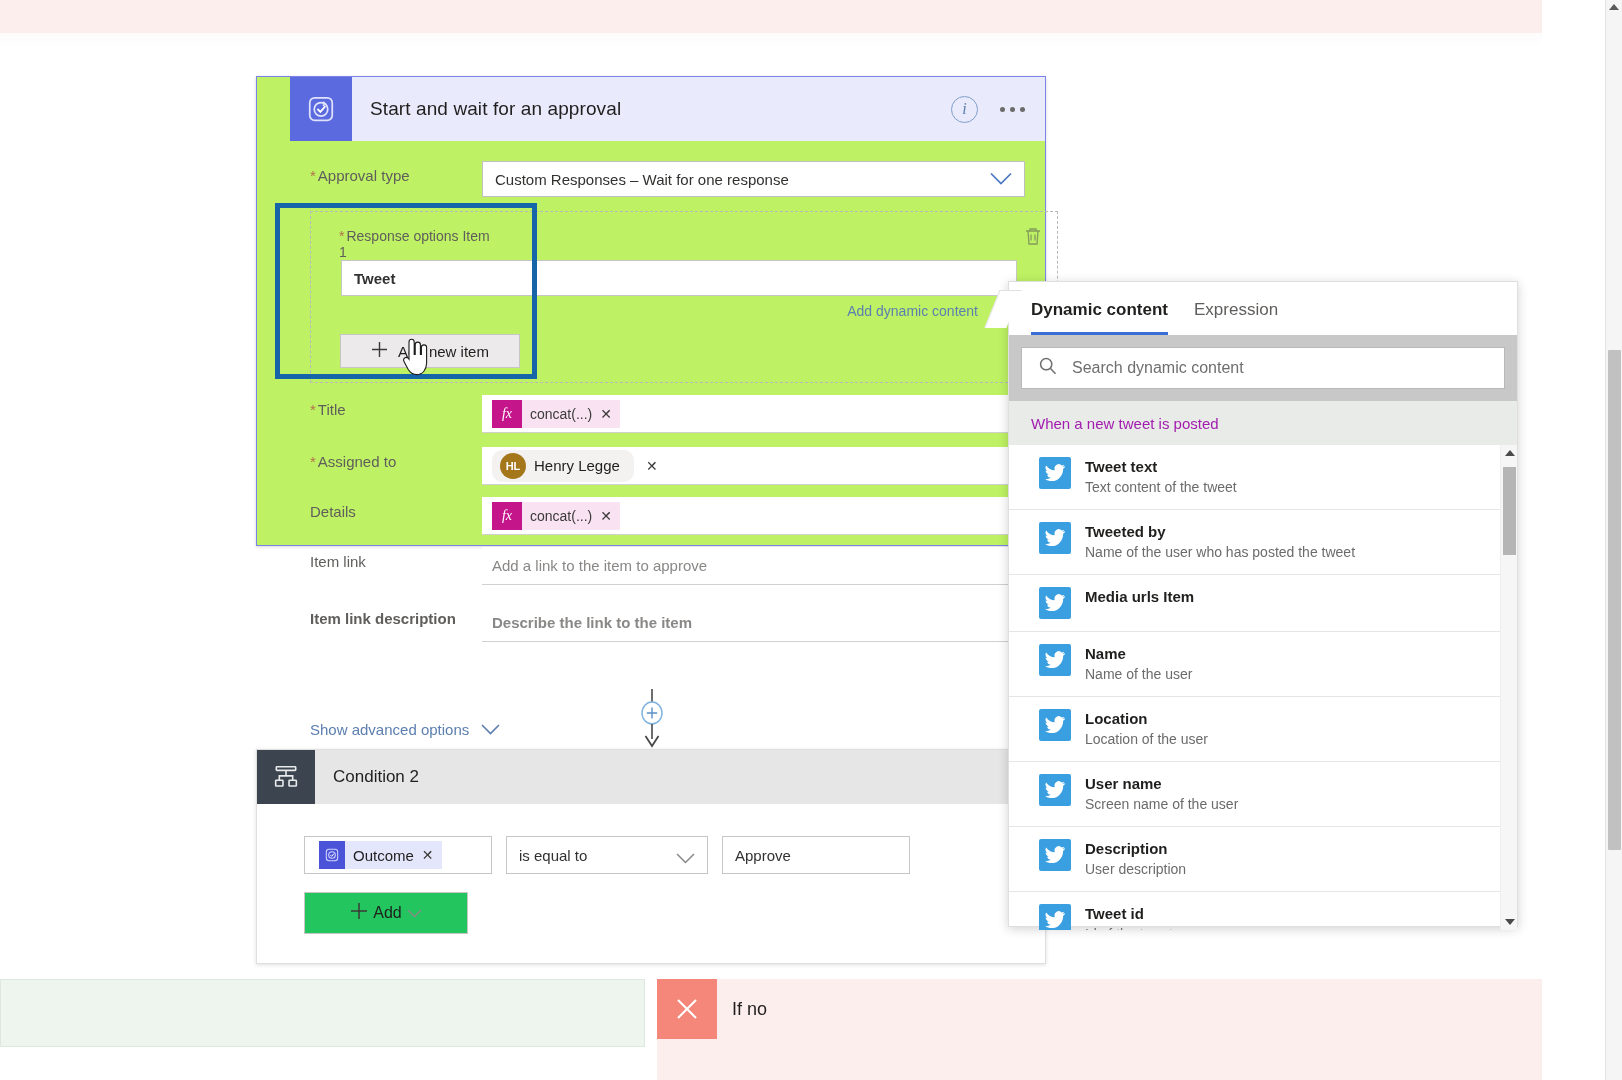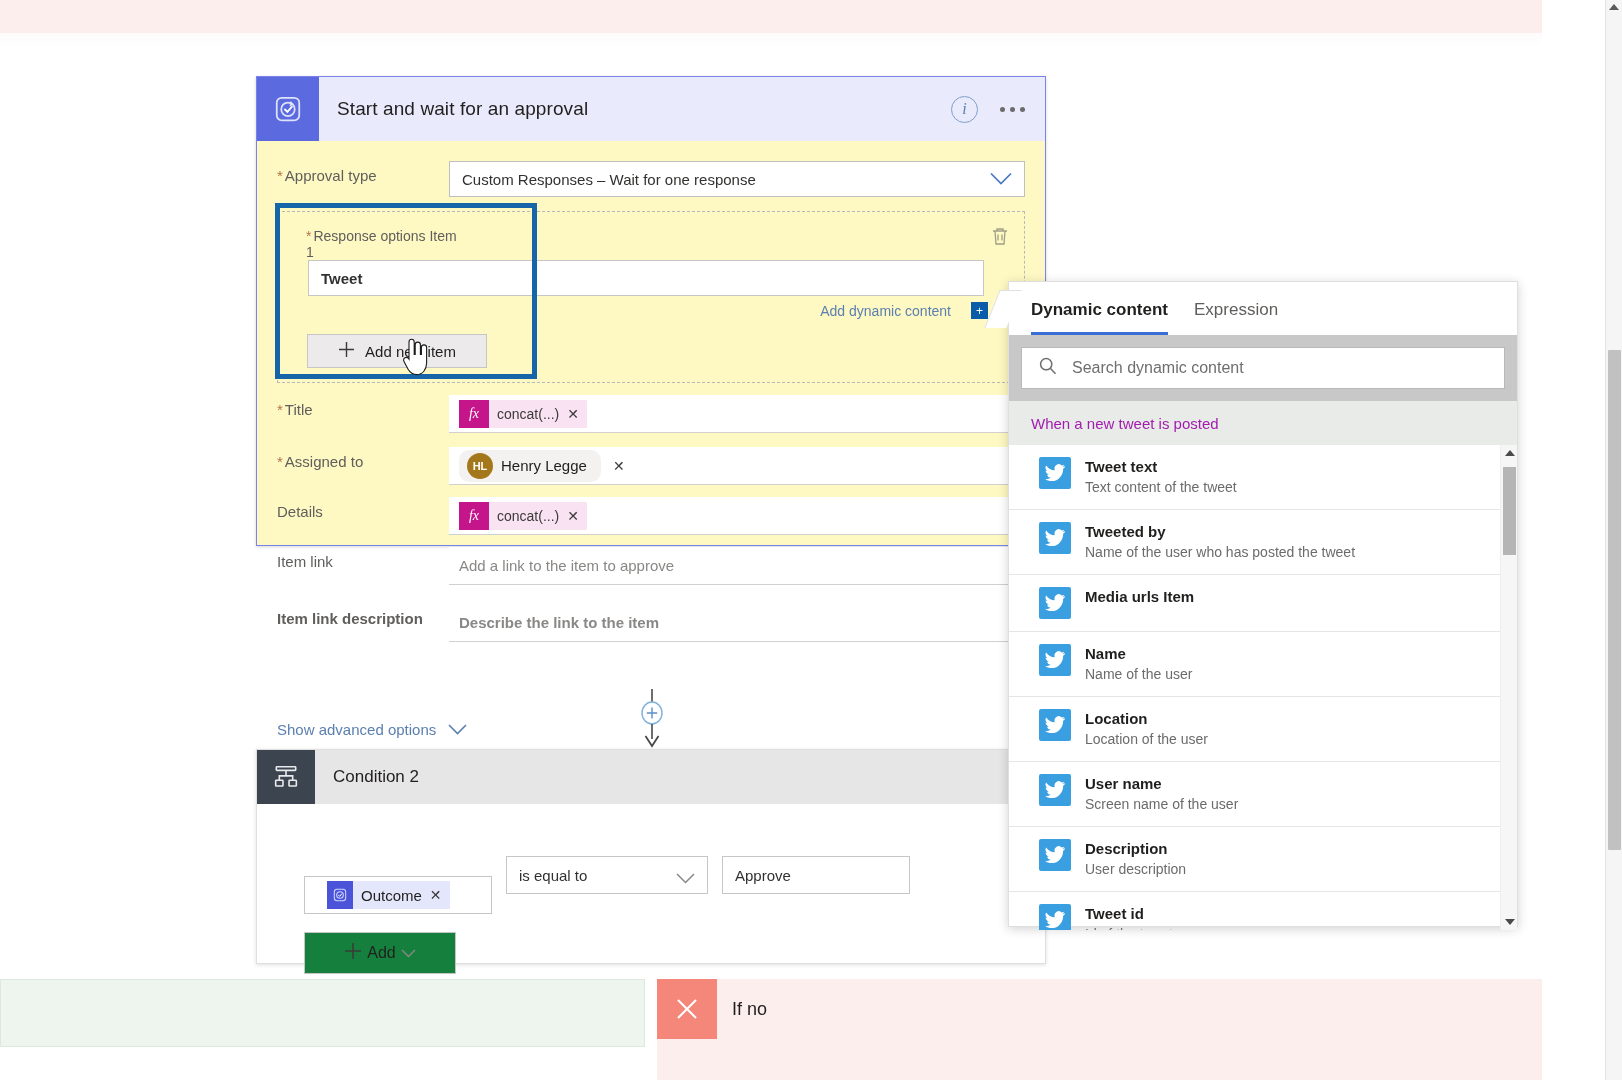--- a/index.html
+++ b/index.html
@@ -34,23 +34,24 @@
     border-bottom:6px solid #5a5a5a;
   }
   .browser-scroll .thumb {
     position:absolute; left:2px; top:350px; width:13px; height:500px;
     background:#c1c1c1; border-radius:1px;
   }
 
   
   .card-approval {
     position:absolute; left:256px; top:76px; width:790px; height:470px;
-    background:#fef9c3;
+    background:#bef264;
     border:1px solid #7b83eb;
     box-shadow:0 1px 3px rgba(0,0,0,.16);
+    padding-left:33px;
   }
   .card-header {
     position:relative; height:64px; background:#e9eafc;
     display:flex; align-items:center;
   }
   .card-header-icon {
     width:62px; height:64px; background:#5c6ae0;
     display:flex; align-items:center; justify-content:center; flex:none;
   }
   .card-header-title {
@@ -129,21 +130,21 @@
   .resp-label {
     position:absolute; left:28px; top:16px; font-size:14px; color:#605e5c; line-height:16px;
     width:210px;
   }
   .resp-input {
     position:absolute; left:30px; top:48px; width:676px; height:36px;
     border:1px solid #c8c6c4; background:#fff;
     display:flex; align-items:center; padding:0 12px; font-size:15px; color:#323130;font-weight:bold;
   }
   .add-dyn {
-    position:absolute; right:36px; top:90px;
+    position:absolute; right:42px; top:90px;
     display:flex; align-items:center; gap:20px;
     font-size:14px; color:#5b7fb0; cursor:pointer;
   }
   .add-dyn .plusbadge {
     width:17px;height:17px;background:#0b5ca8;color:#fff;
     font-size:12px; display:flex;align-items:center;justify-content:center;
   }
   .btn-addnew {
     position:absolute; left:29px; top:122px; width:180px; height:34px;
     background:#eceaea; border:1px solid #c8c6c4;
@@ -186,42 +187,42 @@
     display:flex;align-items:center;justify-content:center;
   }
   .cond-title { margin-left:18px; font-size:17px; color:#201f1e; }
   .cond-ellipsis { position:absolute; right:12px; top:24px; display:flex; gap:5px; }
   .cond-ellipsis i { width:4px;height:4px;border-radius:50%;background:#555;display:block; }
 
   .cond-body { padding:32px 0 0 47px; }
   .cond-row { display:flex; gap:14px; align-items:center; }
   .cond-token-box {
     width:188px; height:38px; border:1px solid #c8c6c4; background:#fff;
-    display:flex; align-items:center; padding-left:22px;margin-top:40px;
+    display:flex; align-items:center; padding-left:14px;
   }
   .token-outcome {
     display:inline-flex; align-items:center; background:#e4e6fb; height:28px;
   }
   .token-outcome .ticon {
     width:26px;height:28px;background:#4b53d9;
     display:flex;align-items:center;justify-content:center;
   }
   .token-outcome .tlabel { font-size:15px; color:#201f1e; padding:0 8px; }
   .cond-op {
     width:202px;height:38px;border:1px solid #c8c6c4;background:#fff;
     display:flex;align-items:center;padding:0 12px;font-size:15px;color:#323130;
     position:relative;
   }
   .cond-val {
     width:188px;height:38px;border:1px solid #c8c6c4;background:#fff;
     display:flex;align-items:center;padding:0 12px;font-size:15px;color:#323130;
   }
   .btn-cond-add {
-    margin-top:18px; width:152px;height:42px;
-    border:1px solid #c8c6c4; background:#15803d;
+    margin-top:18px; width:164px;height:42px;
+    border:1px solid #c8c6c4; background:#22c55e;
     display:flex;align-items:center;justify-content:center;gap:5px;
     font-size:16px;color:#201f1e; cursor:pointer;
   }
 
   
   .branch-yes {
     position:absolute; left:0; top:979px; width:645px; height:68px;
     background:#eef5ef; border:1px solid #dde8de;
   }
   .branch-no {

